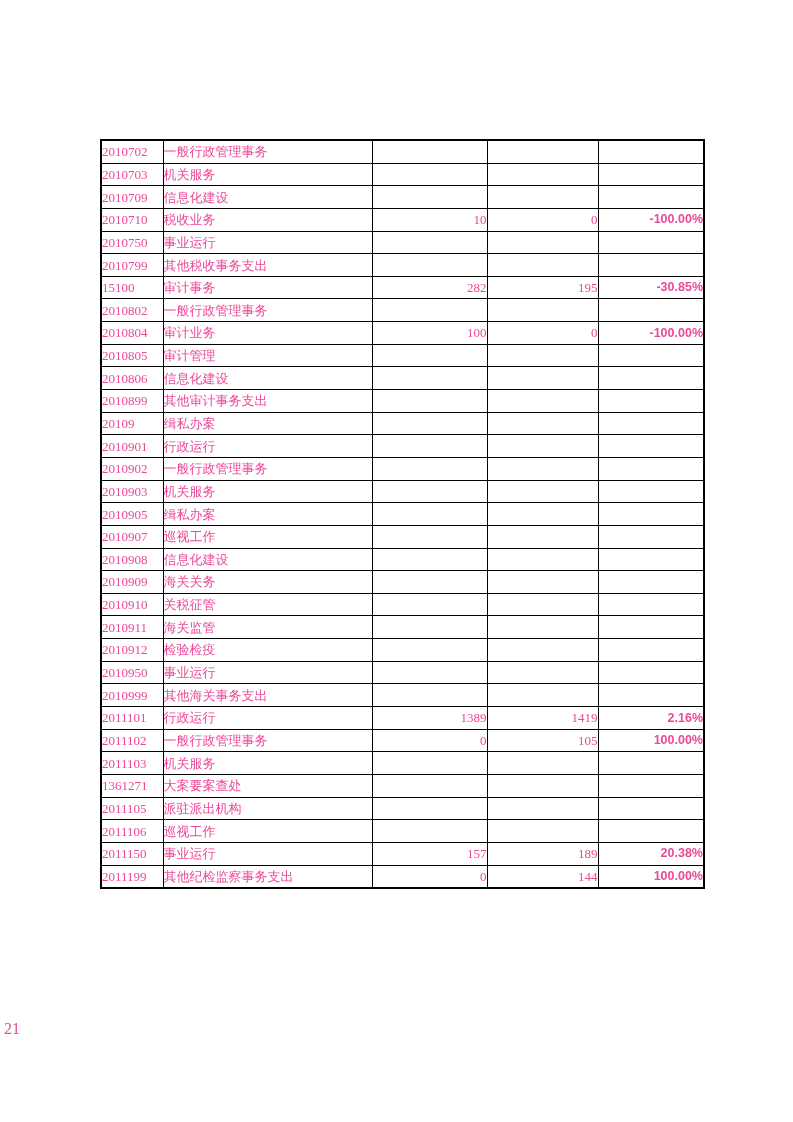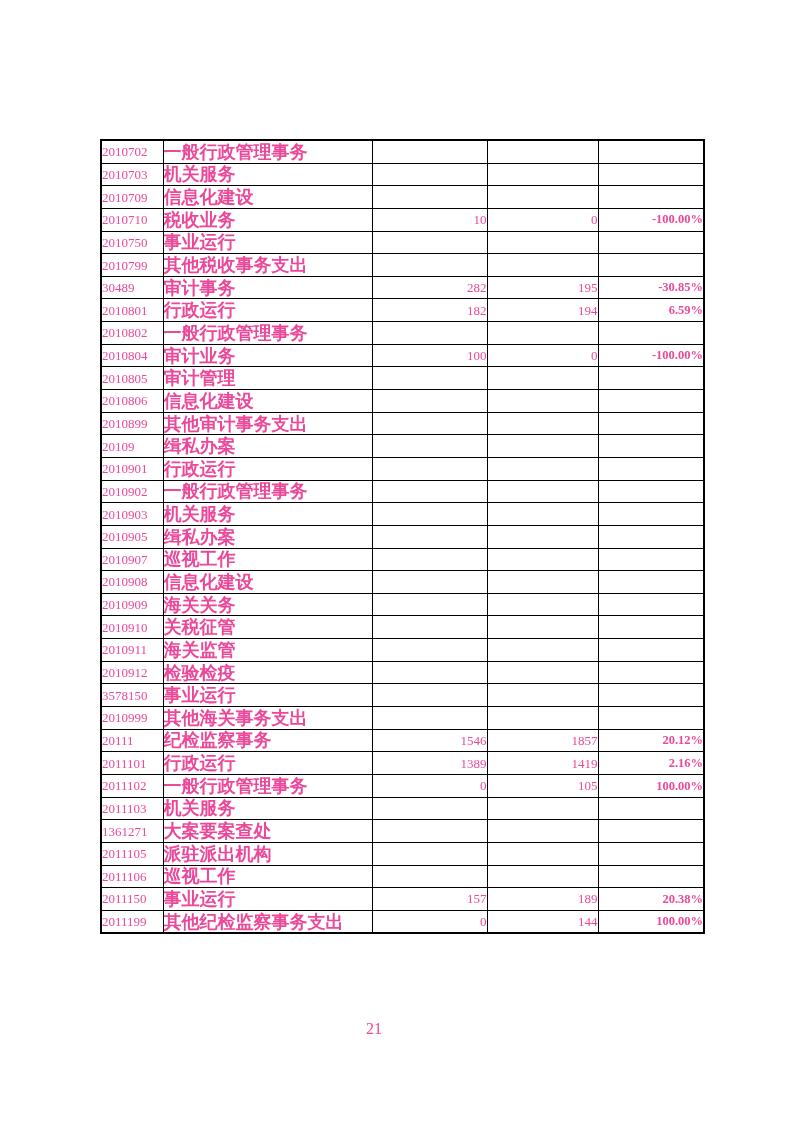--- a/index.html
+++ b/index.html
@@ -32,42 +32,41 @@
     line-height: 1;
   }
   td.c-code {
     text-align: left;
     padding-left: 4px;
     font-size: 13px;
   }
   td.c-name {
     text-align: left;
     padding-left: 5px;
-    font-size: 18px;
-    font-weight: bold;
+    font-size: 13px;
   }
   td.c-num {
     text-align: right;
     padding-right: 3px;
     font-size: 13px;
   }
   td.c-pct {
     text-align: right;
     padding-right: 2px;
     font-size: 12.5px;
     font-weight: bold;
-    font-family: Liberation Serif, serif;
+    font-family: Liberation Sans, sans-serif;
     margin-top: 47px;
   }
   .page-number {
     position: absolute;
     top: 1020px;
-    left: 16px;
+    left: 4px;
     width: 100%;
-    text-align: center;
+    text-align: left;
     font-size: 16px;
   }
 </style>
 </head>
 <body>
 
 <div class="page">
 
   <table class="budget-table">
     <colgroup>
@@ -120,34 +119,27 @@
 
   <tr>
     <td class="c-code">2010799</td>
     <td class="c-name">其他税收事务支出</td>
     <td class="c-num"></td>
     <td class="c-num"></td>
     <td class="c-pct"></td>
   </tr>
 
   <tr>
-    <td class="c-code">30489</td>
+    <td class="c-code">15100</td>
     <td class="c-name">审计事务</td>
     <td class="c-num">282</td>
     <td class="c-num">195</td>
     <td class="c-pct">-30.85%</td>
   </tr>
 
-  <tr>
-    <td class="c-code">2010801</td>
-    <td class="c-name">行政运行</td>
-    <td class="c-num">182</td>
-    <td class="c-num">194</td>
-    <td class="c-pct">6.59%</td>
-  </tr>
 
   <tr>
     <td class="c-code">2010802</td>
     <td class="c-name">一般行政管理事务</td>
     <td class="c-num"></td>
     <td class="c-num"></td>
     <td class="c-pct"></td>
   </tr>
 
 
@@ -266,42 +258,35 @@
 
   <tr>
     <td class="c-code">2010912</td>
     <td class="c-name">检验检疫</td>
     <td class="c-num"></td>
     <td class="c-num"></td>
     <td class="c-pct"></td>
   </tr>
 
   <tr>
-    <td class="c-code">3578150</td>
+    <td class="c-code">2010950</td>
     <td class="c-name">事业运行</td>
     <td class="c-num"></td>
     <td class="c-num"></td>
     <td class="c-pct"></td>
   </tr>
 
   <tr>
     <td class="c-code">2010999</td>
     <td class="c-name">其他海关事务支出</td>
     <td class="c-num"></td>
     <td class="c-num"></td>
     <td class="c-pct"></td>
   </tr>
 
-  <tr>
-    <td class="c-code">20111</td>
-    <td class="c-name">纪检监察事务</td>
-    <td class="c-num">1546</td>
-    <td class="c-num">1857</td>
-    <td class="c-pct">20.12%</td>
-  </tr>
 
   <tr>
     <td class="c-code">2011101</td>
     <td class="c-name">行政运行</td>
     <td class="c-num">1389</td>
     <td class="c-num">1419</td>
     <td class="c-pct">2.16%</td>
   </tr>
 
   <tr>

